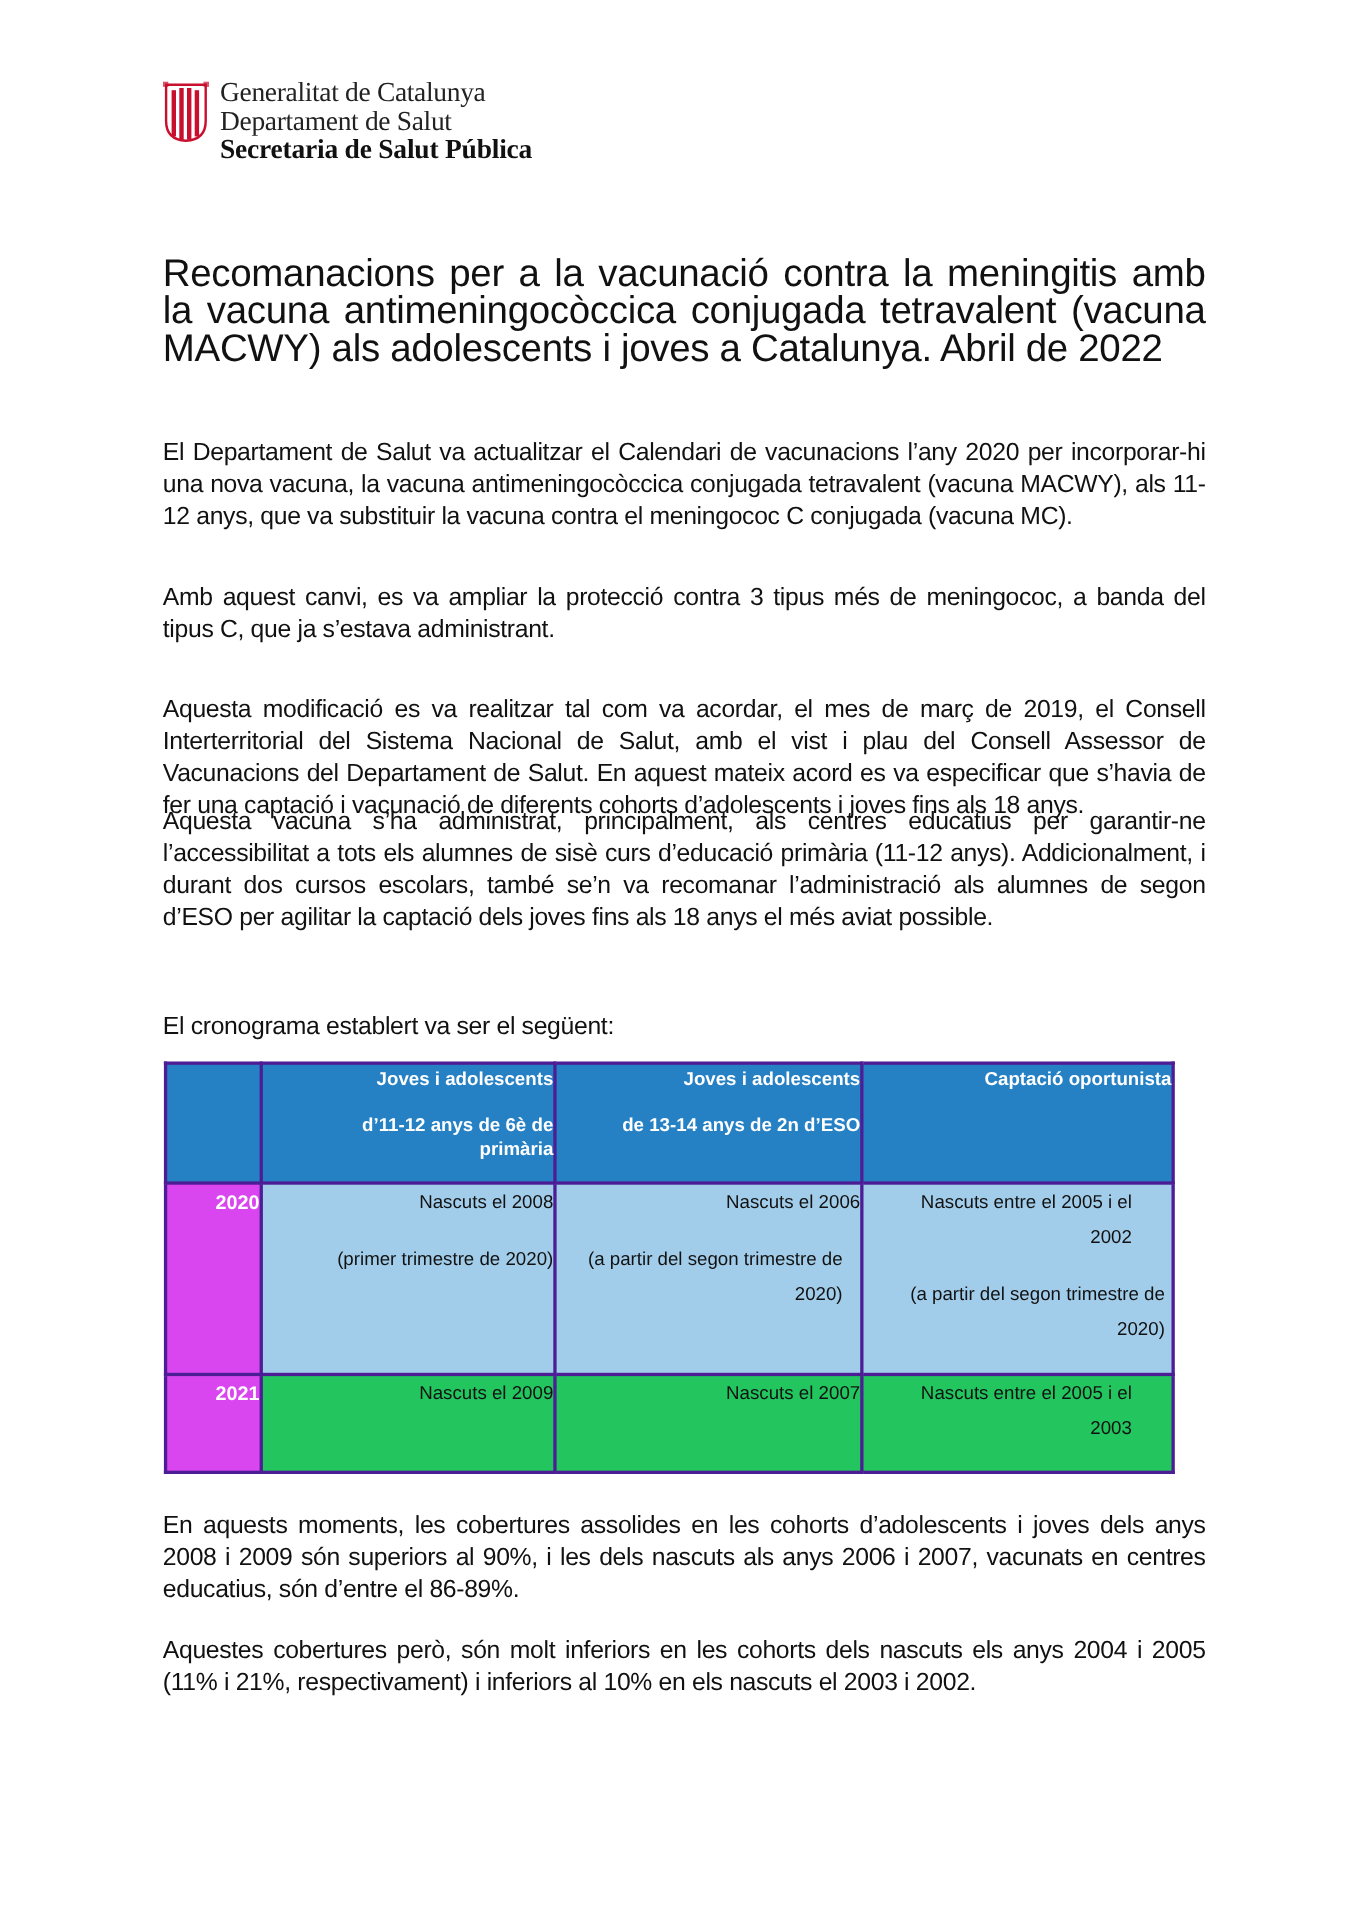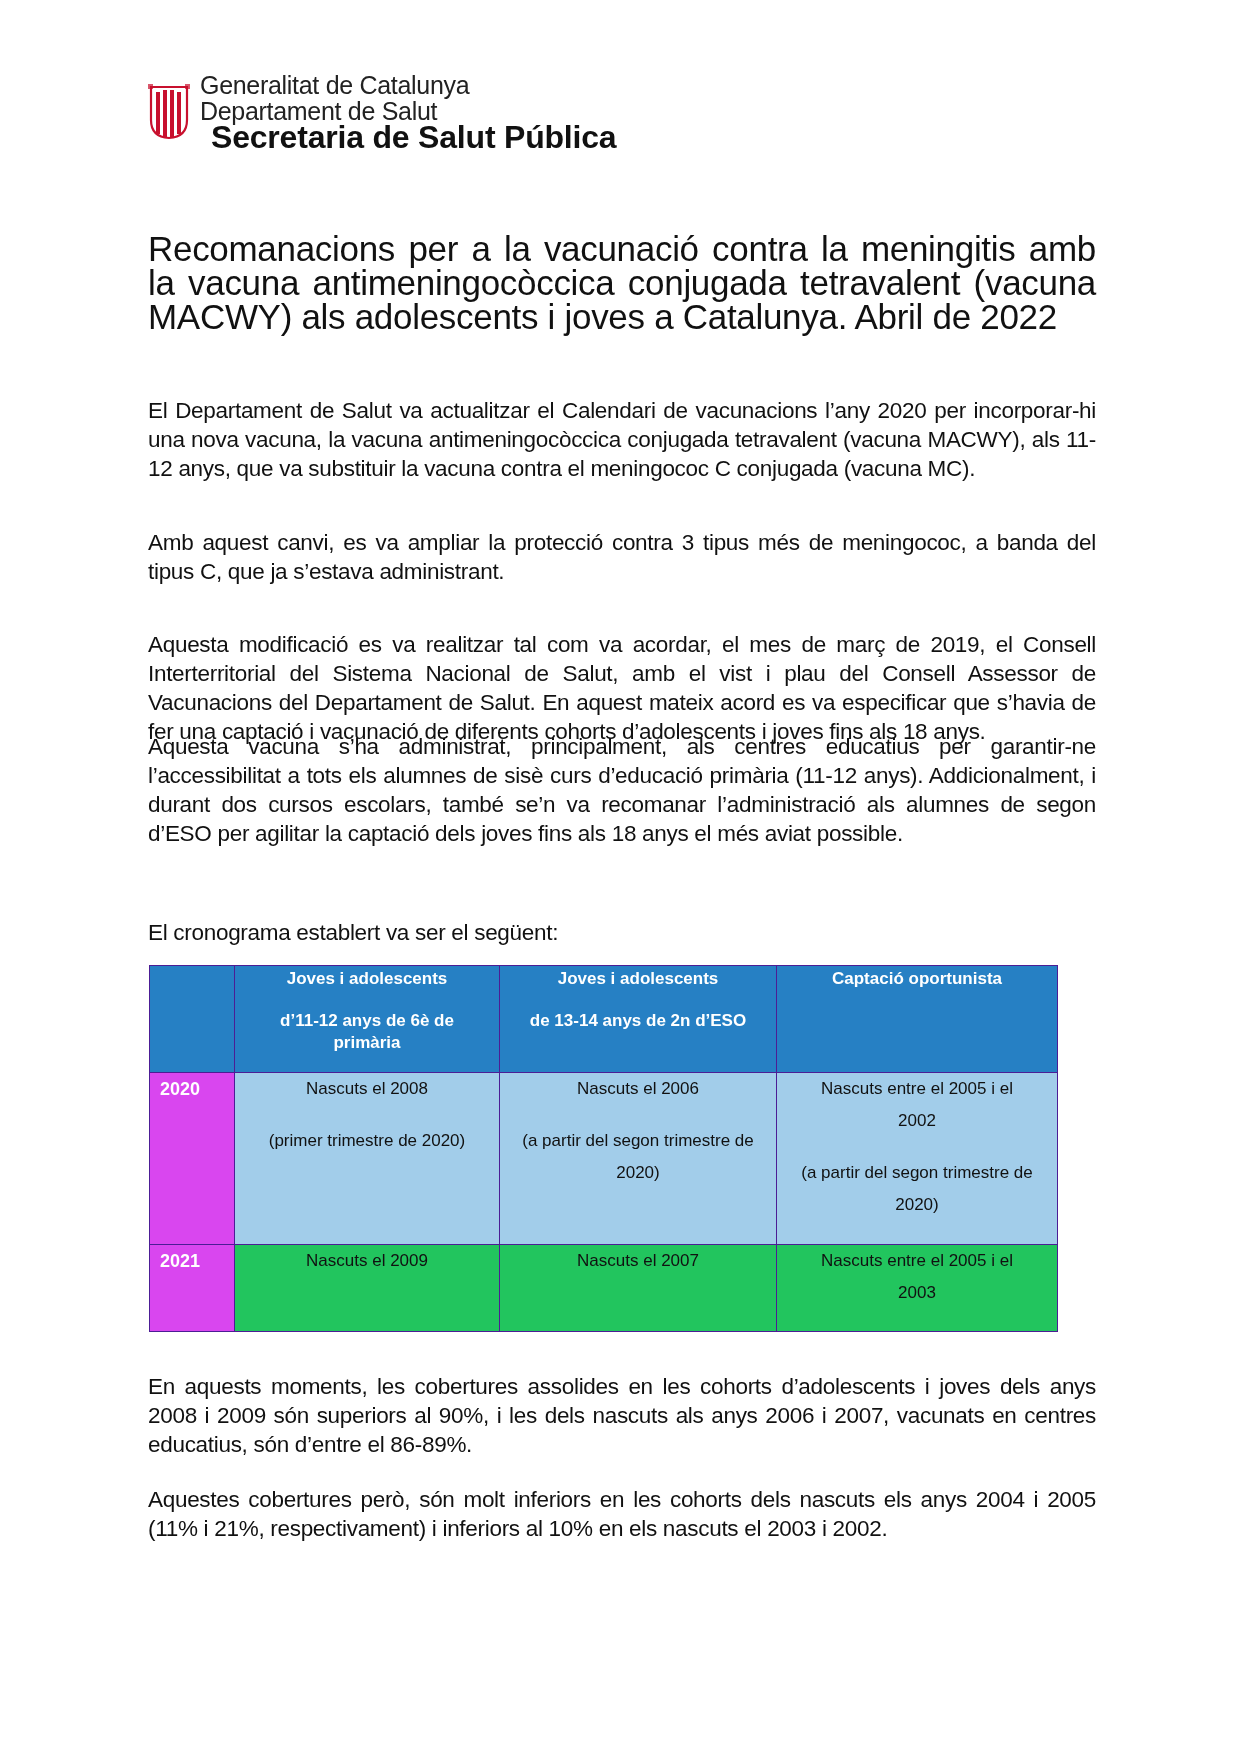--- a/index.html
+++ b/index.html
@@ -1,39 +1,39 @@
 <!DOCTYPE html>
 <html><head>
 <meta charset="utf-8">
 <style>
   html, body { margin: 0; padding: 0; background: #ffffff; }
   body { width: 1241px; height: 1755px; position: relative; overflow: hidden;
          font-family: "Liberation Sans", sans-serif; color: #111; }
-  .logo { position: absolute; left: 148px; top: 72px; display: flex; align-items: center; }
+  .logo { position: absolute; left: 148px; top: 72px; display: flex; align-items: flex-start; font-family: Liberation Serif, serif; }
   .logo-mark { width: 42px; height: 56px; margin-top: 2px; margin-right: 10px; position: relative; }
   .logo-text { line-height: 26px; }
   .logo-line1, .logo-line2 { font-size: 25px; color: #222; display: block; letter-spacing: -0.3px; }
-  .logo-line3 { font-size: 32px; font-weight: bold; color: #111; display: block; letter-spacing: -0.2px; margin-left: 11px; }
+  .logo-line3 { font-size: 25px; font-weight: bold; color: #111; display: block; letter-spacing: -0.2px; }
 
   .title { position: absolute; left: 148px; top: 232px; width: 948px;
            font-size: 35px; font-weight: normal; line-height: 34px; text-align: justify;
            letter-spacing: -0.3px; }
   .body-text { position: absolute; left: 148px; width: 948px; font-size: 22.5px;
                line-height: 29px; text-align: justify; letter-spacing: -0.3px; }
   .p1 { top: 396px; }
   .p2 { top: 528px; }
   .p3 { top: 630px; }
   .p4 { top: 732px; }
   .p5 { top: 918px; }
   .p6 { top: 1372px; }
   .p7 { top: 1485px; }
 
   table.cron { position: absolute; left: 149px; top: 965px; border-collapse: collapse;
                font-size: 17px; }
-  table.cron td, table.cron th { border: 1px solid #4c1d95; vertical-align: top; padding: 0; }
+  table.cron td, table.cron th { border: 3px solid #4c1d95; vertical-align: top; padding: 0; text-align: right; }
   .hdr { background: #2680c4; color: #fff; font-weight: bold; text-align: center;
          line-height: 22px; }
   .yr { background: #d946ef; color: #fff; font-weight: bold; font-size: 18px; text-align: left;
         padding: 6px 0 0 10px !important; }
   .r1 { background: #a2cdea; text-align: center; line-height: 32px; }
   .r2 { background: #22c55e; text-align: center; line-height: 32px; }
   .cell-inner { padding-top: 2px; }
   .gap { height: 20px; }
 </style>
 </head>

